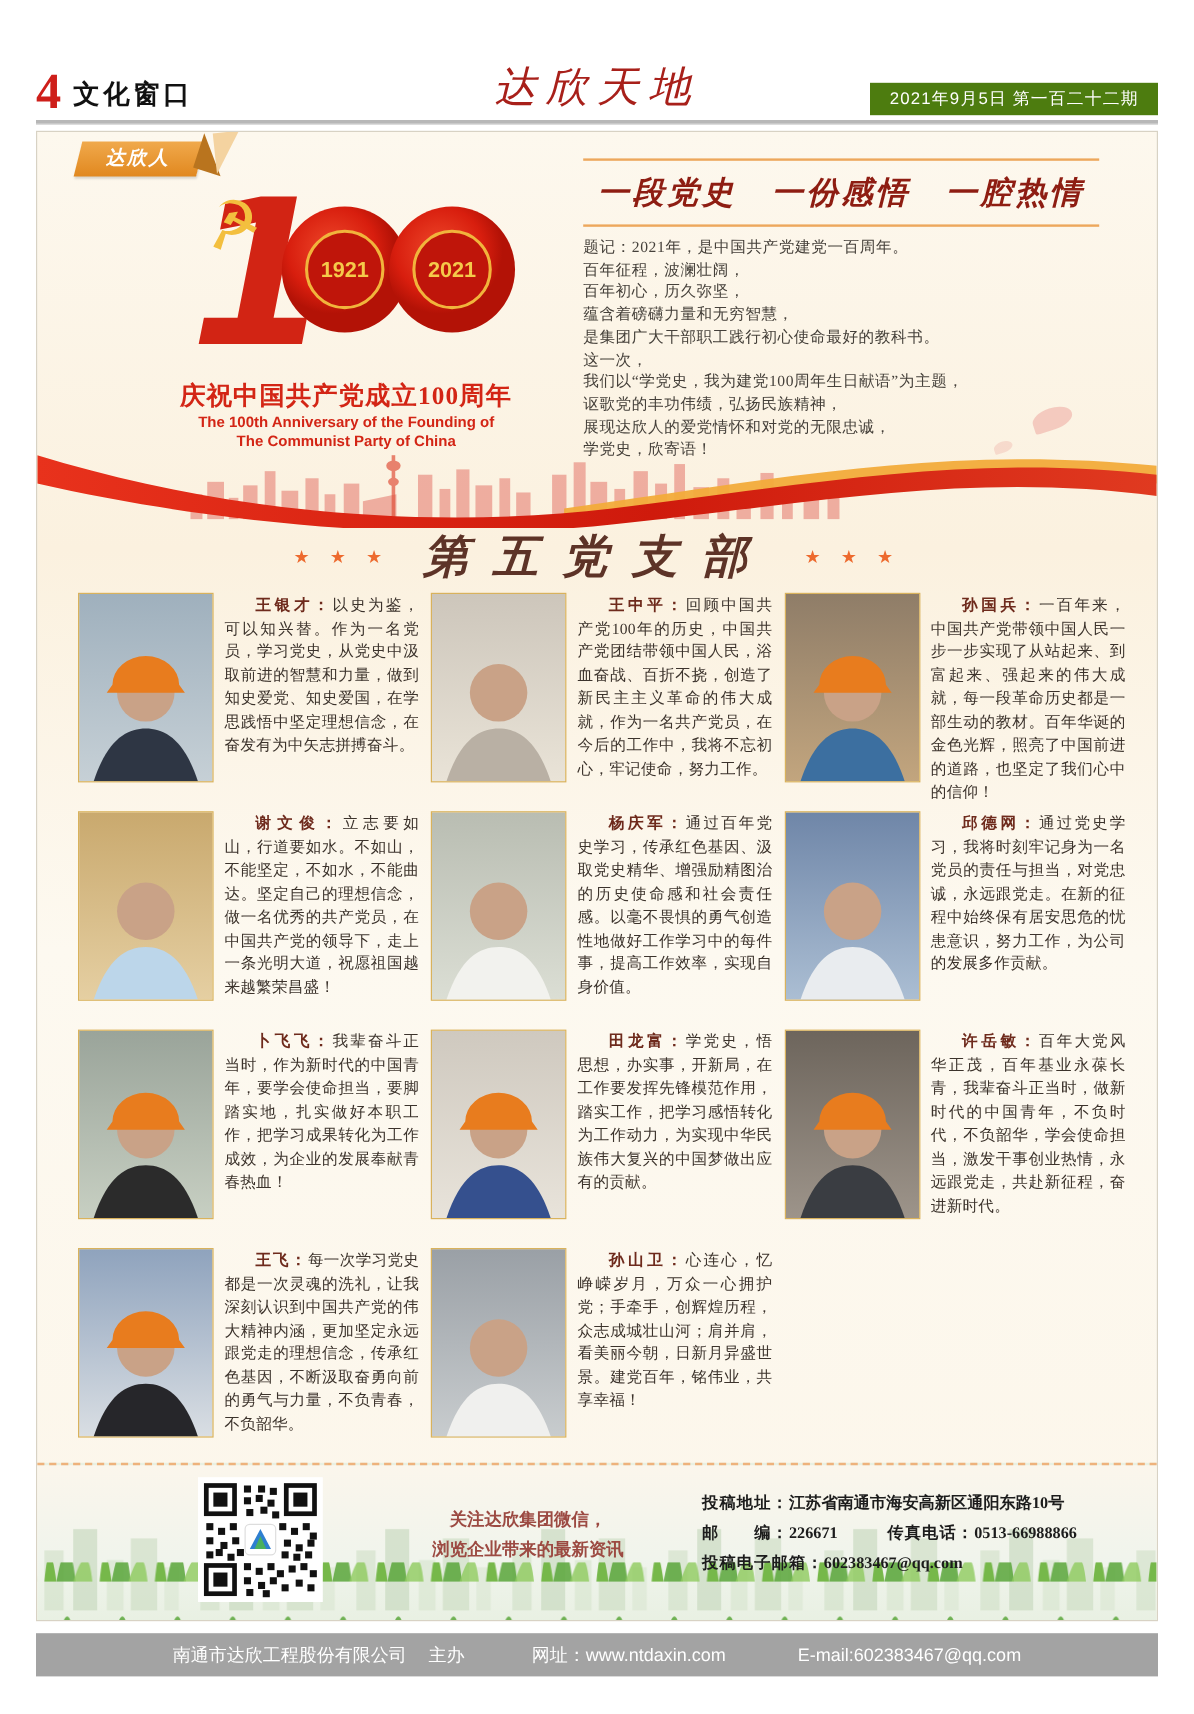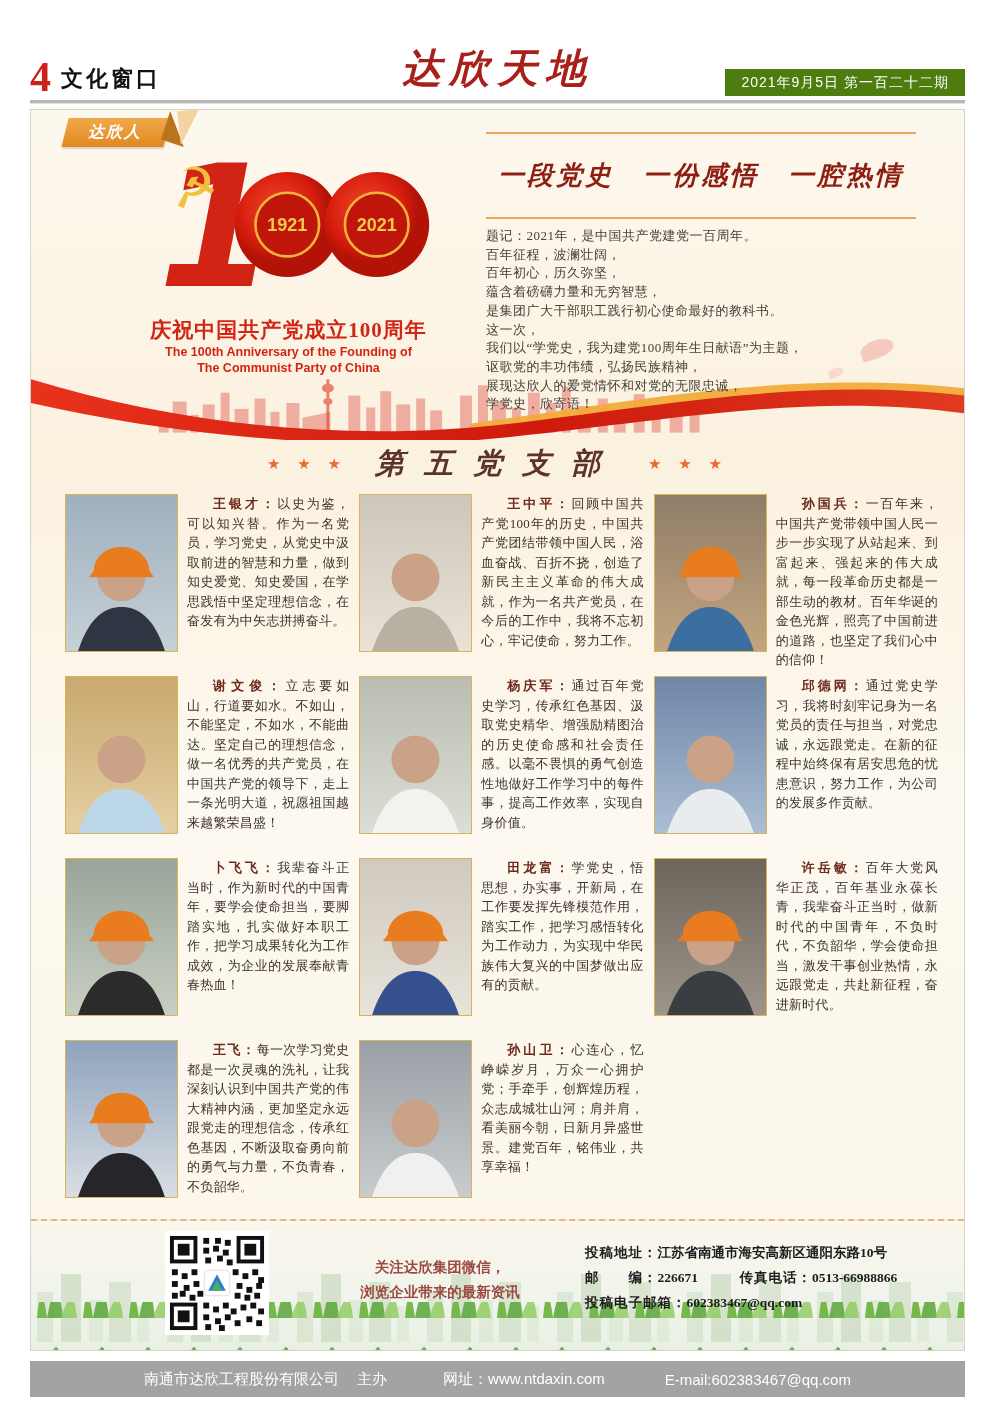--- a/index.html
+++ b/index.html
@@ -3,51 +3,51 @@
 <meta charset="utf-8">
 <style>
   html,body{margin:0;padding:0;background:#ffffff;}
   body{width:995px;height:1428px;position:relative;font-family:"Liberation Serif","DejaVu Serif",serif;overflow:hidden;}
 
   
   .masthead{margin:50px 30px 0;height:46px;display:flex;justify-content:space-between;align-items:flex-end;position:relative;}
   .mh-left{display:flex;align-items:flex-end;gap:10px;}
   .page-num{color:#ce1f1a;font-size:42px;font-weight:bold;line-height:.85;}
   .section-name{color:#111;font-size:22px;font-weight:bold;letter-spacing:3px;padding-bottom:2px;}
-  .mh-center{position:absolute;left:0;right:0;text-align:center;bottom:0;color:#a8201a;font-size:40px;font-weight:bold;font-style:italic;letter-spacing:8px;font-family:"Liberation Serif",serif;}
+  .mh-center{position:absolute;left:0;right:0;text-align:center;bottom:0;color:#a8201a;font-size:35px;font-weight:normal;font-style:italic;letter-spacing:8px;font-family:"Liberation Serif",serif;}
   .issue-bar{background:#4d7c0f;color:#fff;font-family:"Liberation Sans","DejaVu Sans",sans-serif;font-size:14px;letter-spacing:1px;padding:5px 16px 4px;}
   .rule{margin:4px 30px 0;height:3px;background:#b7b7b7;border-bottom:1px solid #e2e2e2;}
 
   
   .content{margin:5px 30px 0;height:1240px;border:1px solid #d8d2c4;position:relative;overflow:hidden;
     background:linear-gradient(180deg,#fdf8ee 0%,#fbf1df 28%,#fdf9f0 55%,#fcf6ea 100%);}
 
   
   .banner{position:relative;height:330px;}
   .tag{position:absolute;top:8px;left:34px;z-index:5;}
   .tag-body{display:inline-block;background:linear-gradient(#f0a94c,#e1881f);transform:skewX(-14deg);padding:4px 24px;color:#fff;font-size:16px;font-weight:bold;letter-spacing:2px;box-shadow:1px 2px 2px rgba(0,0,0,.15);}
   .tag-fold{position:absolute;right:-22px;top:-4px;width:0;height:0;border-left:24px solid #b9741e;border-top:30px solid transparent;transform:rotate(18deg);}
   .tag-fold2{position:absolute;right:-34px;top:-8px;width:0;height:0;border-left:22px solid #f4d3a0;border-bottom:34px solid transparent;transform:rotate(-6deg);}
   .banner-cols{display:flex;padding-top:16px;position:relative;z-index:2;}
   .logo-col{width:445px;box-sizing:border-box;padding-left:70px;text-align:center;}
   .logo100{display:block;margin:16px auto 0;width:300px;height:172px;}
   .cap-cn{color:#d32515;font-weight:bold;font-size:21px;letter-spacing:1px;margin-top:2px;}
   .cap-en{color:#d32515;font-size:12.5px;font-weight:bold;line-height:1.3;font-family:"Liberation Sans",sans-serif;}
   .poem-col{flex:1;padding:0 48px 0 10px;}
-  .headline{margin:6px 0 8px;text-align:center;font-size:26px;color:#8e1d12;font-weight:bold;letter-spacing:3px;border-top:2px solid #eda75c;border-bottom:2px solid #eda75c;padding:24px 0;font-style:italic;}
+  .headline{margin:6px 0 8px;text-align:center;font-size:26px;color:#8e1d12;font-weight:bold;letter-spacing:3px;border-top:2px solid #eda75c;border-bottom:2px solid #eda75c;padding:9px 0;font-style:italic;}
   .poem{text-align:left;font-size:13px;color:#45403a;line-height:1.44;letter-spacing:.5px;}
   .petal{position:absolute;width:34px;height:18px;background:#efb3ab;border-radius:50% 50% 50% 10%;opacity:.65;transform:rotate(-18deg);}
   .petal.p1{right:70px;top:230px;}
   .petal.p2{right:120px;top:258px;width:16px;height:9px;opacity:.4;}
   .wave{position:absolute;left:0;right:0;bottom:0;width:100%;height:74px;z-index:1;}
 
   
   .branch-title{height:48px;display:flex;align-items:center;justify-content:center;gap:28px;}
   .stars{color:#ed6a2e;font-size:15px;letter-spacing:6px;font-family:"DejaVu Sans",sans-serif;}
-  .branch-name{color:#5d3327;font-size:29px;font-weight:bold;letter-spacing:20px;font-style:italic;}
+  .branch-name{color:#5d3327;font-size:38px;font-weight:bold;letter-spacing:20px;font-style:italic;}
 
   
   .grid{display:grid;grid-template-columns:repeat(3,1fr);column-gap:10px;row-gap:12px;padding:6px 26px 0 34px;grid-auto-rows:170px;}
   .entry{display:flex;gap:9px;}
   .photo{width:113px;height:158px;flex:0 0 113px;border:1px solid #d9b25c;box-sizing:border-box;background:linear-gradient(180deg,var(--bg1,#bbb),var(--bg2,#ddd));overflow:hidden;position:relative;}
   .photo svg{position:absolute;bottom:0;left:0;width:100%;height:86%;}
   .p-shoulders{fill:var(--shirt,#444);}
   .p-head{fill:#c9a287;}
   .p-hat{fill:var(--hat,#e87c1e);}
   .no-hat .p-hat{display:none;}

